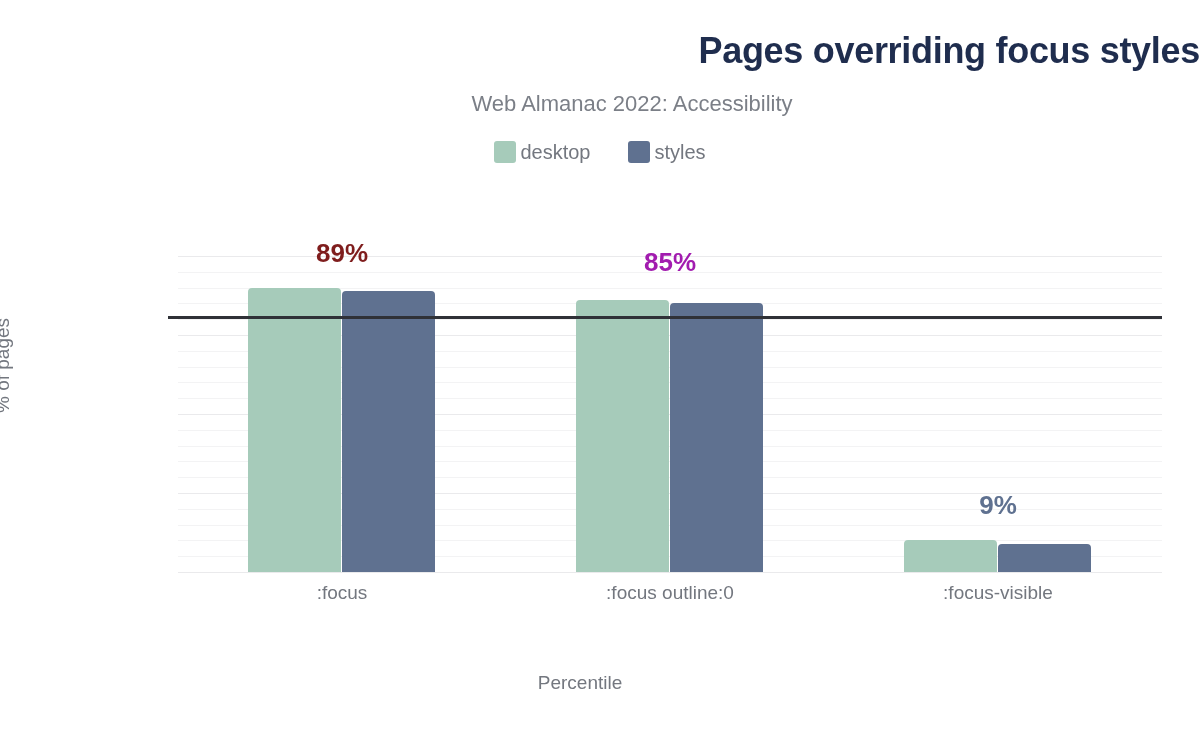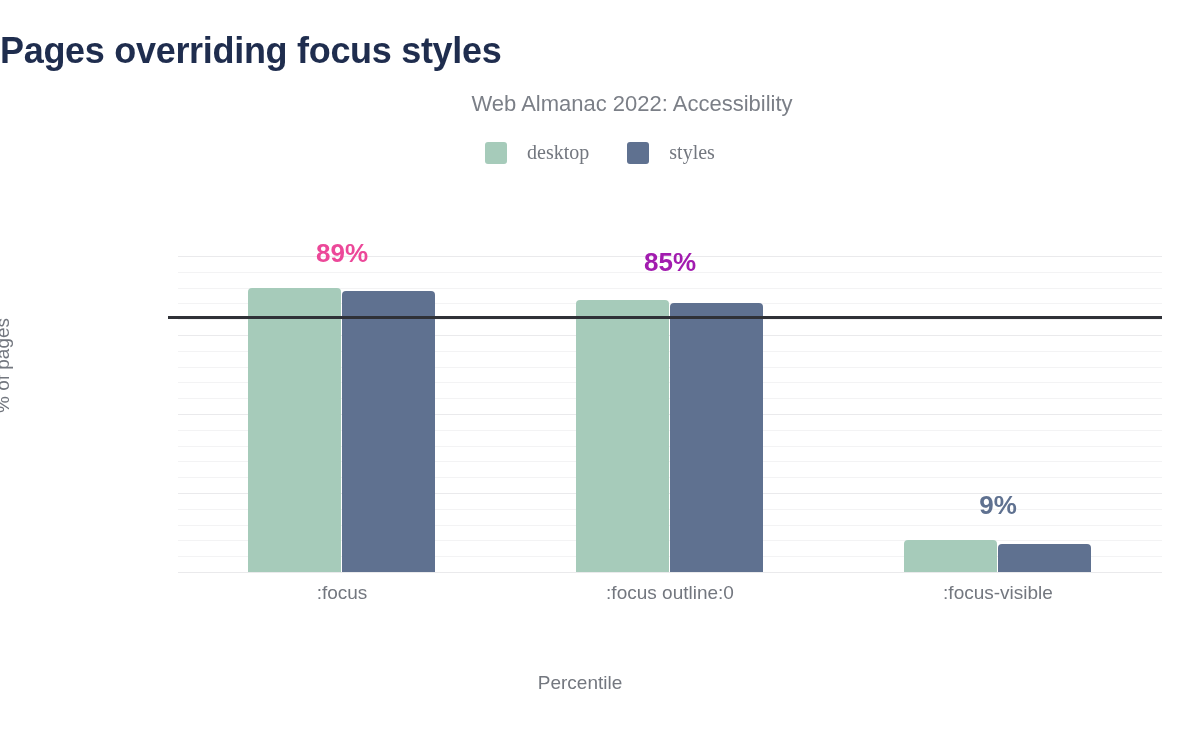--- a/index.html
+++ b/index.html
@@ -20,21 +20,21 @@
     left: 0; top: 0;
     width: 1200px;
     height: 742px;
   }
 
   
   .chart-title {
     position: absolute;
     left: 0; top: 30px;
     width: 1200px;
-    text-align: left;
+    text-align: right;
     font-size: 36px;
     font-weight: bold;
     color: #1f2d4e;
     letter-spacing: -0.3px;
   }
   .chart-subtitle {
     position: absolute;
     left: 0; top: 91px;
     width: 1200px;
     text-align: center;
@@ -49,23 +49,22 @@
     position: absolute;
     left: 0; top: 141px;
     width: 1200px;
     display: flex;
     justify-content: center;
     align-items: center;
     gap: 38px;
   }
   .legend-item {
     display: flex;
-    align-items: center;
-    gap: 20px;
-    font-family: Liberation Serif, serif;
+    align-items: flex-start;
+    gap: 4px;
   }
   .legend-swatch {
     width: 22px;
     height: 22px;
     border-radius: 3px;
     display: block;
   }
   .legend-label {
     font-size: 20px;
     color: #73777f;
@@ -193,21 +192,21 @@
   <div class="plot" id="bars-layer" style="overflow:visible;">
       <div class="bar" title="desktop: 90%" style="left: 70px; width: 93px; height: 284.4px; background: rgb(166, 203, 186);"></div>
       <div class="bar" title="mobile: 89%" style="left: 164px; width: 93px; height: 281.24px; background: rgb(95, 113, 144);"></div>
       <div class="bar" title="desktop: 86%" style="left: 398px; width: 93px; height: 271.76px; background: rgb(166, 203, 186);"></div>
       <div class="bar" title="mobile: 85%" style="left: 492px; width: 93px; height: 268.6px; background: rgb(95, 113, 144);"></div>
       <div class="bar" title="desktop: 10%" style="left: 726px; width: 93px; height: 31.6px; background: rgb(166, 203, 186);"></div>
       <div class="bar" title="mobile: 9%" style="left: 820px; width: 93px; height: 28.44px; background: rgb(95, 113, 144);"></div>
     </div>
   <div id="labels-layer">
       <div class="xtick" style="left: 342px;">:focus</div>
-      <div class="datalabel" style="left: 342px; top: 237.6px; color: #ec4899;">89%</div>
+      <div class="datalabel" style="left: 342px; top: 237.6px; color: #7f1d1d;">89%</div>
       <div class="xtick" style="left: 670px;">:focus outline:0</div>
       <div class="datalabel" style="left: 670px; top: 247px; color: #a21caf;">85%</div>
       <div class="xtick" style="left: 998px;">:focus-visible</div>
       <div class="datalabel" style="left: 998px; top: 490.4px; color: rgb(95, 113, 144);">9%</div>
     </div>
 
   <div class="axis-baseline" style="left:168px;"></div>
 
   <div class="xaxis-title">Percentile</div>
 </div>

